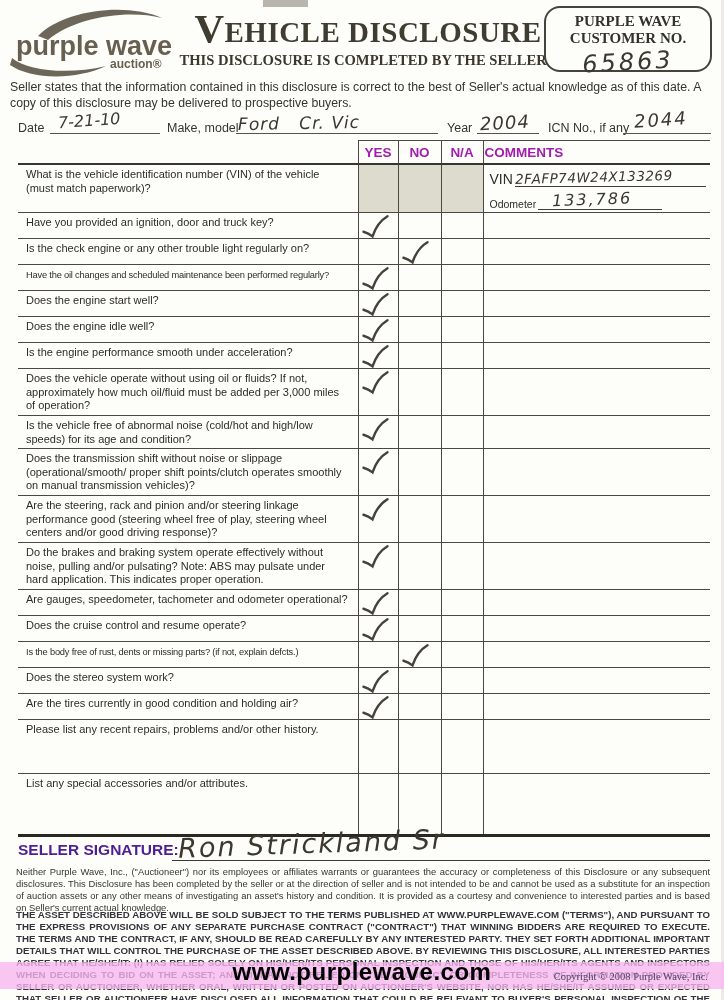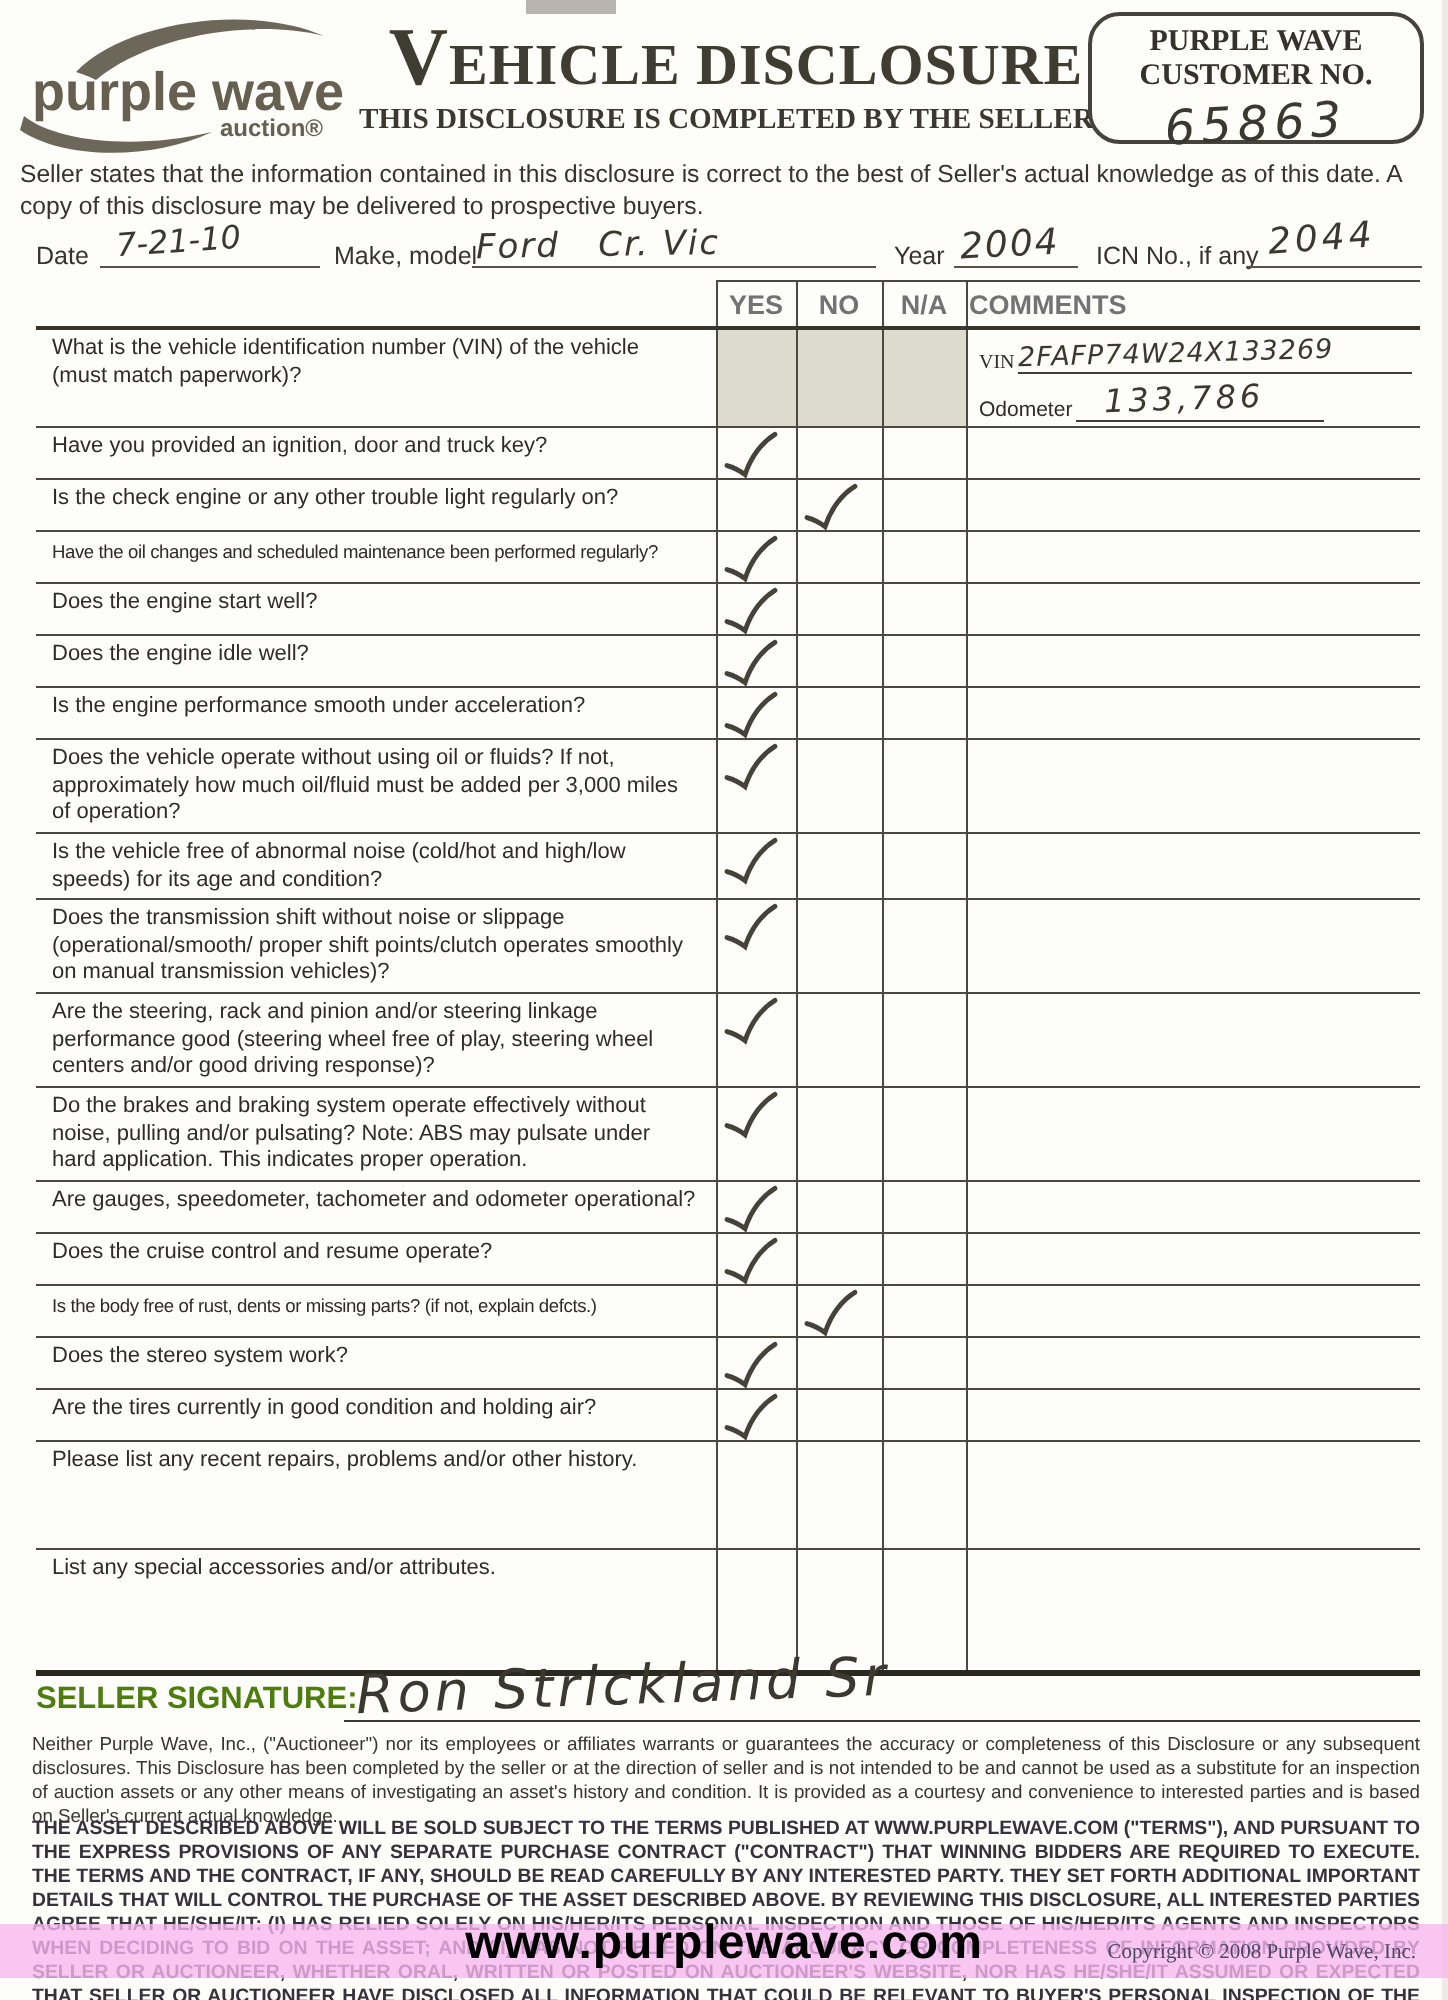--- a/index.html
+++ b/index.html
@@ -27,44 +27,44 @@
 
   
   .fieldline{position:absolute;left:0;top:110px;width:724px;height:28px;font-size:12.5px;color:#36342c;}
   .fieldline .lab{position:absolute;bottom:3px;}
   .fieldline .ul{position:absolute;bottom:4px;border-bottom:1.6px solid #55534a;height:0;}
   .fieldline .hv{position:absolute;white-space:pre;}
 
   
   .tbl{position:absolute;left:18px;top:140px;width:692px;border-collapse:collapse;table-layout:fixed;}
   .tbl th,.tbl td{border-color:#4a4840;}
-  .tbl thead th{font-size:13.5px;font-weight:bold;color:#737373;height:20px;
+  .tbl thead th{font-size:13.5px;font-weight:bold;color:#a21caf;height:20px;
                 border-top:1.6px solid #4a4840;border-left:1.6px solid #4a4840;
                 border-bottom:2.2px solid #38362f;text-align:center;padding:1px 0;}
   .tbl thead th.qh{border:none;border-bottom:2.2px solid #38362f;}
   .tbl thead th.cm{text-align:left;padding-left:1px;border-right:none;}
   .tbl td{border-top:1.6px solid #4a4840;border-left:1.6px solid #4a4840;vertical-align:top;}
   .tbl td.q{border-left:none;font-size:11px;line-height:1.24;padding:3px 8px 2px 8px;color:#2e2c26;}
   .tbl td.q.cond{font-size:9.3px;letter-spacing:-.2px;white-space:nowrap;overflow:visible;padding-top:5px;}
   .tbl td.c{padding:2px 4px;overflow:visible;}
   .tbl tr:last-child td{border-bottom:3px solid #2a2921;}
   .shaded{background:#dcdbce;}
   .check{display:block;margin:2px 0 0 1px;transform:rotate(-6deg);overflow:visible;}
 
   .vin-row{display:flex;align-items:flex-end;margin-top:1px;}
-  .vin-lbl{font-size:10px;color:#2e2c26;padding-left:2px;font-family:Liberation Serif, serif;}
+  .vin-lbl{font-size:14px;color:#2e2c26;padding-left:2px;}
   .fill{flex:1;border-bottom:1.6px solid #403e36;margin-left:2px;white-space:nowrap;}
   .vin-val{font-size:13.5px;letter-spacing:.5px;display:inline-block;transform:rotate(-1.5deg);margin-bottom:-2px;}
   .odo-row{display:flex;align-items:flex-end;margin-top:3px;width:80%;}
   .odo-lbl{font-size:10.5px;color:#2e2c26;padding-left:2px;}
   .odo-val{font-size:16px;letter-spacing:2px;display:inline-block;transform:rotate(-2deg);margin-bottom:-2px;padding-left:14px;}
   .comment-hw{font-size:18px;display:inline-block;transform:rotate(-1deg);margin:1px 0 0 8px;letter-spacing:1px;white-space:nowrap;}
 
   
-  .sig-label{position:absolute;left:18px;top:841px;font-size:15.5px;font-weight:bold;color:#4d7c0f;}
+  .sig-label{position:absolute;left:18px;top:841px;font-size:15.5px;font-weight:bold;color:#4c1d95;}
   .sig-line{position:absolute;left:172px;top:860px;width:538px;border-bottom:1.8px solid #3c3a33;}
   .sig-value{position:absolute;left:178px;top:828px;font-size:27px;transform:rotate(-2deg);letter-spacing:2px;white-space:nowrap;}
   .legal1{position:absolute;left:16px;top:866px;width:694px;font-size:9.4px;line-height:1.28;
           text-align:justify;color:#37352e;}
   .legal2{position:absolute;left:16px;top:909px;width:694px;font-size:9.7px;font-weight:bold;line-height:1.24;
           text-align:justify;color:#35323c;z-index:1;}
   .band{position:absolute;left:0;top:962px;width:724px;height:27px;background:rgba(247,182,240,.78);z-index:2;}
   .wm{position:absolute;left:0;top:958px;width:724px;text-align:center;font-size:24px;font-weight:bold;
       color:#000000;letter-spacing:.5px;z-index:3;}
   .cpy{position:absolute;right:16px;top:971px;font-family:"Liberation Serif",serif;font-size:10.5px;

